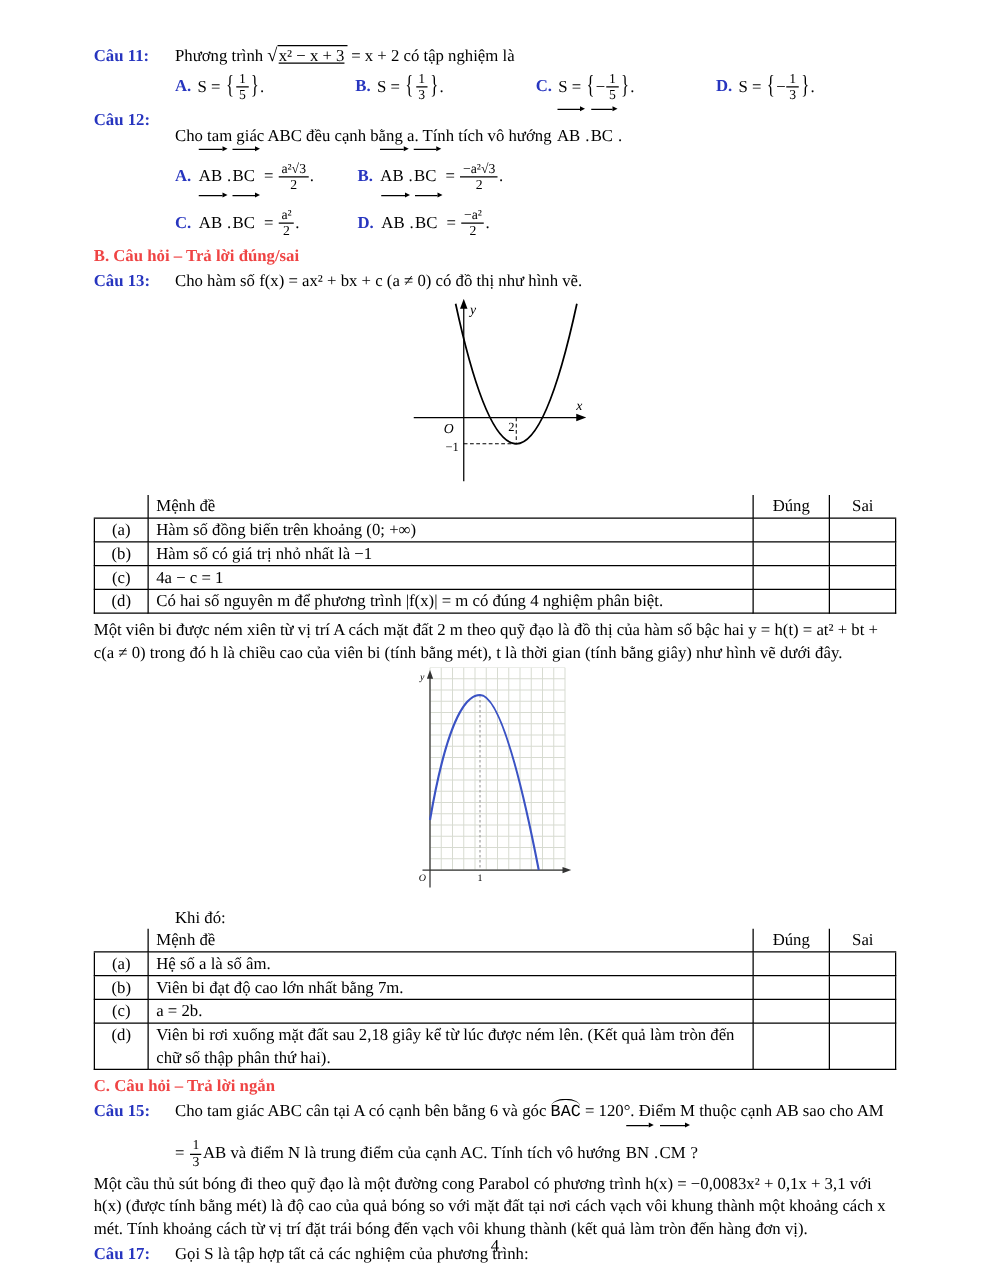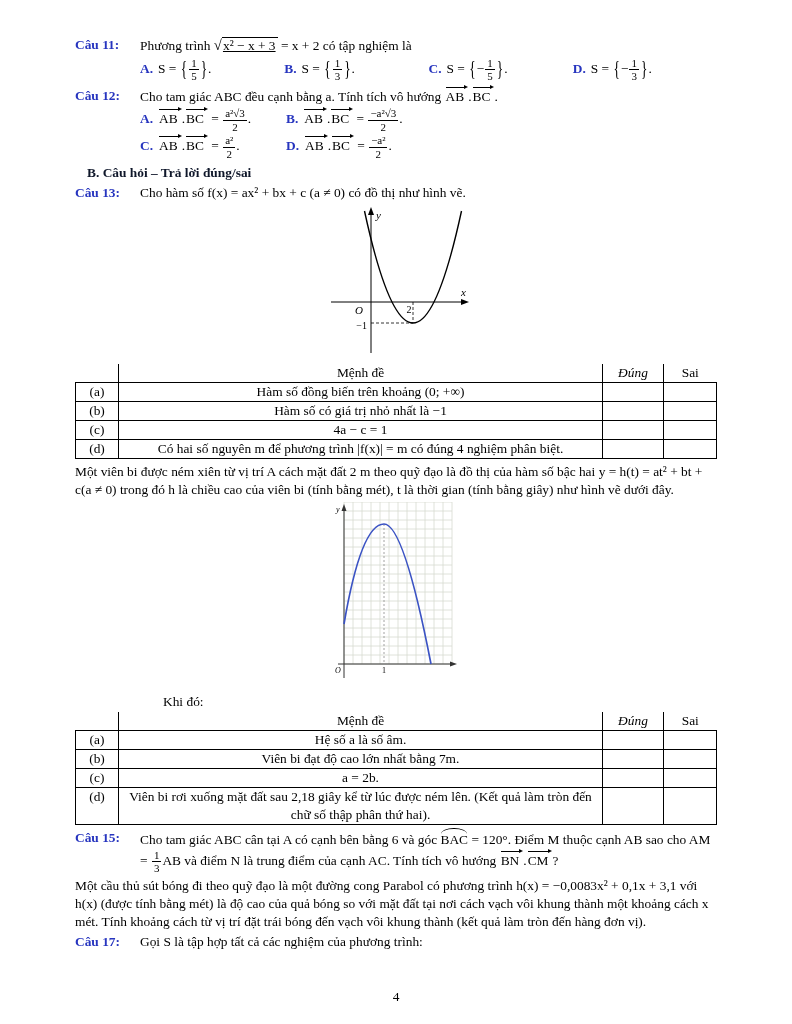--- a/index.html
+++ b/index.html
@@ -16,42 +16,42 @@
   .qtext{margin-bottom:1px;}
   .opts4{display:grid;grid-template-columns:repeat(4,1fr);margin:1px 0 2px 0;}
   .opts2{display:grid;grid-template-columns:146px 1fr;row-gap:1px;margin:1px 0 2px 0;}
   .opt{white-space:nowrap;}
   .opt-label{color:#2735bf;font-weight:bold;margin-right:5px;}
   .frac{display:inline-flex;flex-direction:column;align-items:center;vertical-align:middle;
         font-size:0.82em;line-height:1.15;text-align:center;margin:0 1px;}
   .frac .num{border-bottom:1px solid #000;padding:0 2px;}
   .frac .den{padding:0 2px;}
   .brace{display:inline-block;transform:scaleY(1.55);transform-origin:center 55%;margin:0 1px;}
-  .vec{position:relative;display:inline-block;padding:3px 4px 0 1px;line-height:1.05;font-family:Liberation Serif, serif;}
+  .vec{position:relative;display:inline-block;padding:15px 4px 0 1px;line-height:1.05;font-family:Liberation Serif, serif;}
   .vec::before{content:"";position:absolute;top:0;left:1px;right:4px;border-top:1px solid #000;}
   .vec::after{content:"";position:absolute;top:-2px;right:0;width:0;height:0;
       border-left:4px solid #000;border-top:2px solid transparent;border-bottom:2px solid transparent;}
-  .hat{position:relative;display:inline-block;padding-top:2px;}
+  .hat{position:relative;display:inline-block;padding-top:2px;font-family:Liberation Mono, monospace;}
   .hat::before{content:"";position:absolute;left:1px;right:1px;top:-1px;height:5px;
       border-top:1.3px solid #000;border-radius:50% 50% 0 0 / 100% 100% 0 0;}
   .nowrap{white-space:nowrap;}
   .sqrt-sign{font-size:1.1em;}
   .sqrt-body{border-top:1px solid #000;padding:0 2px 0 1px;text-decoration:underline;}
-  .section{color:#0f172a;font-weight:bold;margin:2px 0 2px 12px;}
+  .section{color:#ef4444;font-weight:bold;margin:2px 0 2px 0;}
   .fig{text-align:center;margin:2px 0 4px 0;}
   table.ds{border-collapse:collapse;width:100%;margin:0 0 4px 0;}
   table.ds td,table.ds th{border:1px solid #000;padding:0px 6px;font-weight:normal;
-      text-align:center;vertical-align:top;}
+      text-align:left;vertical-align:top;}
   table.ds tr.header th{border-top:none;}
   table.ds tr.header th:first-child{border-left:none;}
   table.ds tr.header th:last-child{border-right:none;}
   .col-id{width:30px;text-align:center !important;}
-  .col-true{width:48px;text-align:center !important;font-style:italic;}
+  .col-true{width:48px;text-align:center !important;}
   .col-false{width:40px;text-align:center !important;}
-  .indent{margin-left:88px;margin-bottom:1px;}
+  .indent{margin-left:65px;margin-bottom:1px;}
   .footer{position:absolute;bottom:18px;left:0;right:0;text-align:center;}
   svg text{font-family:"Liberation Serif","DejaVu Serif",serif;}
   .axis-label{font-style:italic;}
 </style>
 </head>
 <body>
 
 <div class="page">
 <div class="content">
 
@@ -218,20 +218,21 @@
     </tr>
     <tr>
       <td class="col-id">(d)</td>
       <td>Viên bi rơi xuống mặt đất sau 2,18 giây kể từ lúc được ném lên. (Kết quả làm tròn đến chữ số thập phân thứ hai).</td>
       <td class="col-true"></td>
       <td class="col-false"></td>
     </tr>
   </tbody>
       </table>
 
+  <div class="section">C. Câu hỏi – Trả lời ngắn</div>
 
   <div class="q">
     <div class="qlabel">Câu 15:</div>
     <div class="qbody"><span>Cho tam giác ABC cân tại A có cạnh bên bằng 6 và góc </span><span class="hat">BAC</span><span> = 120°. Điểm M thuộc cạnh AB sao cho AM = </span><span class="frac">
             <span class="num">1</span>
             <span class="den">3</span>
           </span><span>AB và điểm N là trung điểm của cạnh AC. Tính tích vô hướng </span><span class="vec">BN</span><span>.</span><span class="vec">CM</span><span>?</span></div>
   </div>
 
   <div class="q">

